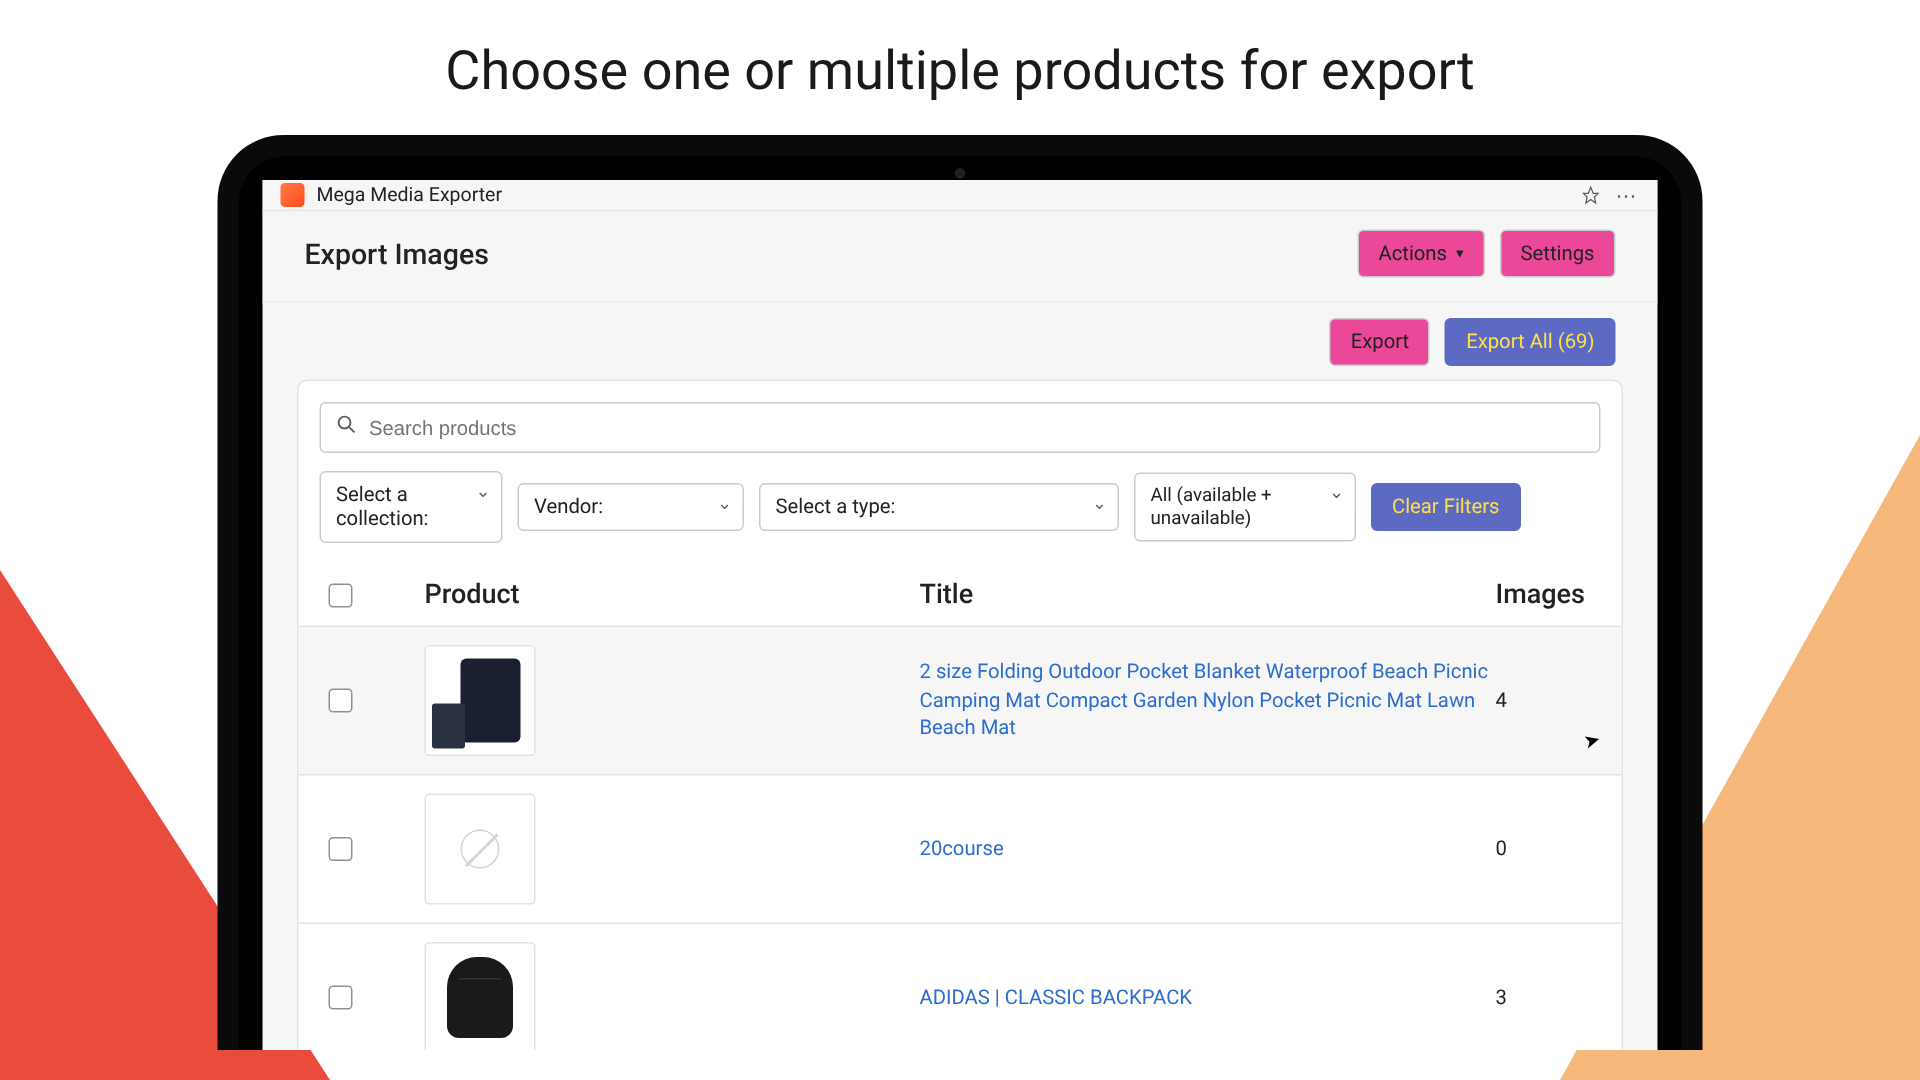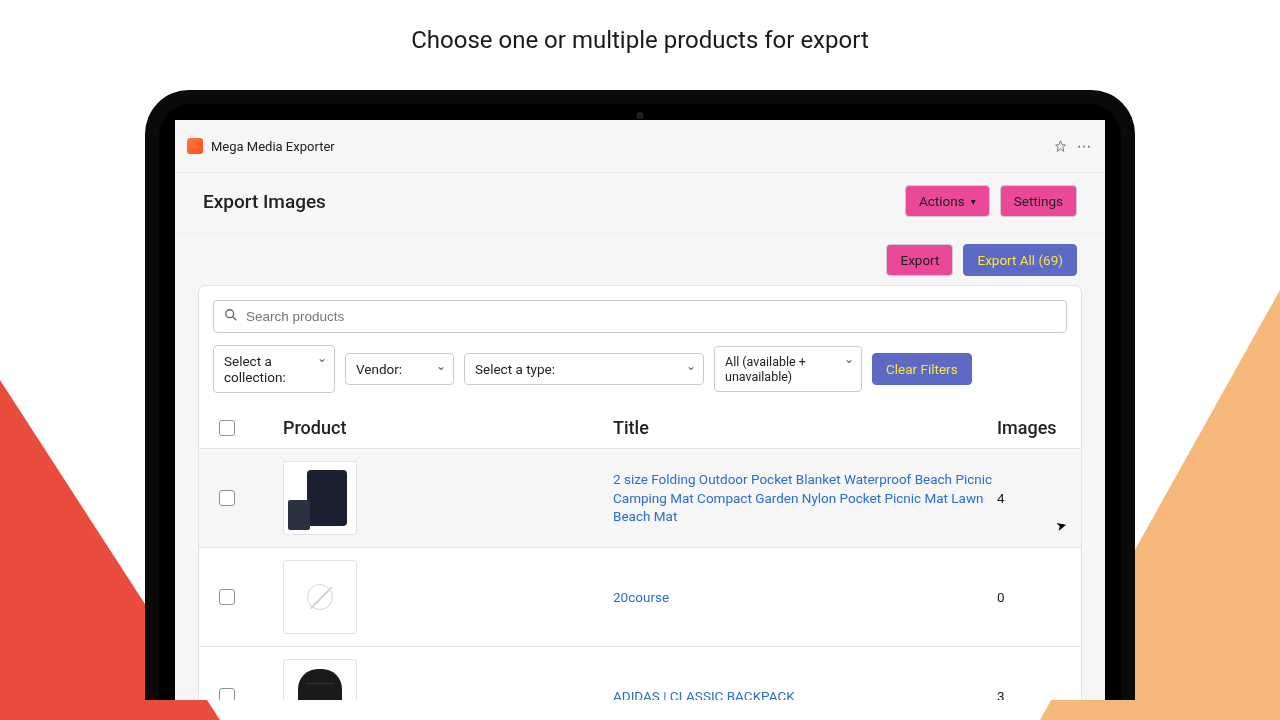--- a/index.html
+++ b/index.html
@@ -20,21 +20,21 @@
 }
 .bg-tri-right {
   position: absolute;
   bottom: 0; right: 0;
   width: 0; height: 0;
   border-right: 240px solid #f5b87a;
   border-top: 430px solid transparent;
 }
 .headline {
   text-align: center;
-  font-size: 24px;
+  font-size: 36px;
   font-weight: 400;
   color: #1a1a1a;
   padding: 26px 0 10px;
 }
 .laptop {
   position: absolute;
   left: 50%;
   top: 90px;
   transform: translateX(-50%);
   width: 990px;
@@ -60,21 +60,21 @@
 }
 .screen {
   background: #f6f6f7;
   width: 100%;
   height: 580px;
   overflow: hidden;
 }
 .topbar {
   display: flex;
   align-items: center;
-  padding: 17px 12px;
+  padding: 1px 12px;
   background: #f6f6f7;
   border-bottom: 1px solid #e8e8e8;
   font-size: 13px;
   color: #202223;
 }
 .app-ico {
   width: 16px; height: 16px;
   background: linear-gradient(135deg,#ff7a45,#ff4d1a);
   border-radius: 3px;
   margin-right: 8px;
@@ -166,21 +166,21 @@
 }
 .sel::after {
   content: "⌄";
   position: absolute;
   right: 7px;
   top: 5px;
   color: #5c5f62;
   font-size: 12px;
 }
 .f-coll { width: 122px; }
-.f-vend { width: 109px; }
+.f-vend { width: 151px; }
 .f-type { width: 240px; }
 .f-avail { width: 148px; font-size: 12.5px; }
 .th-row {
   display: flex;
   align-items: center;
   padding: 10px 14px;
   font-size: 18px;
   font-weight: 500;
   color: #202223;
   border-bottom: 1px solid #e1e3e5;

